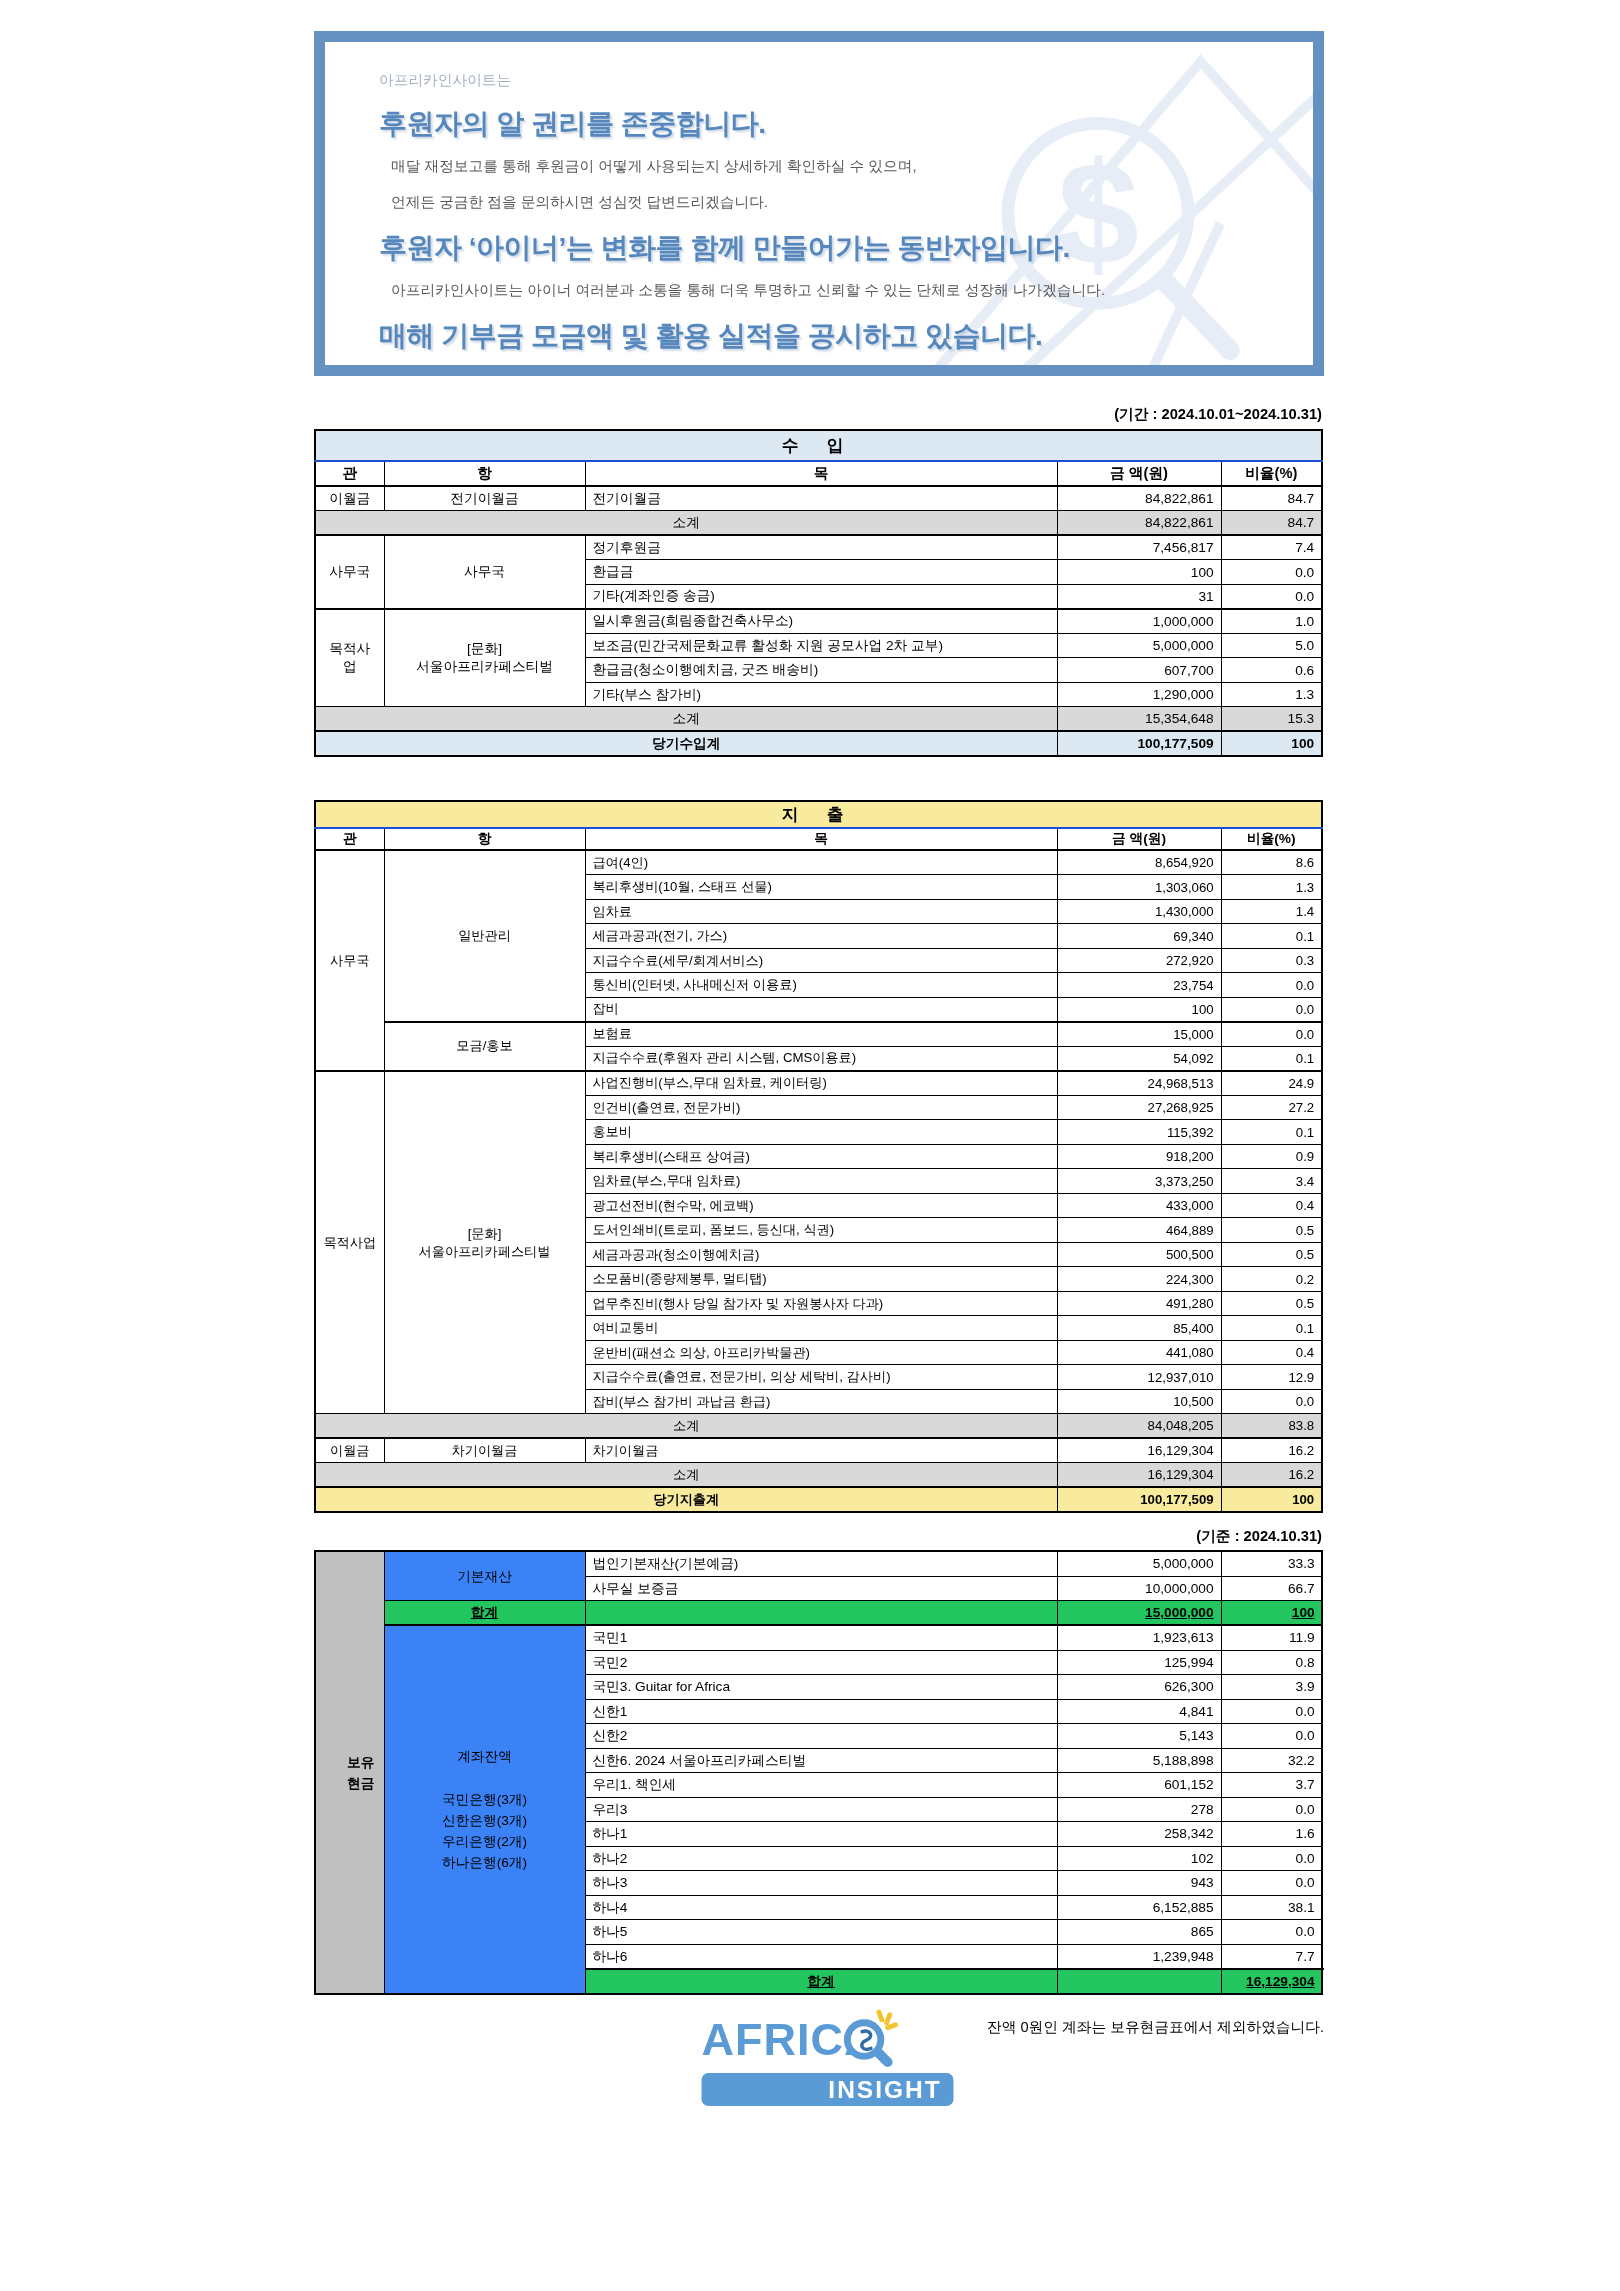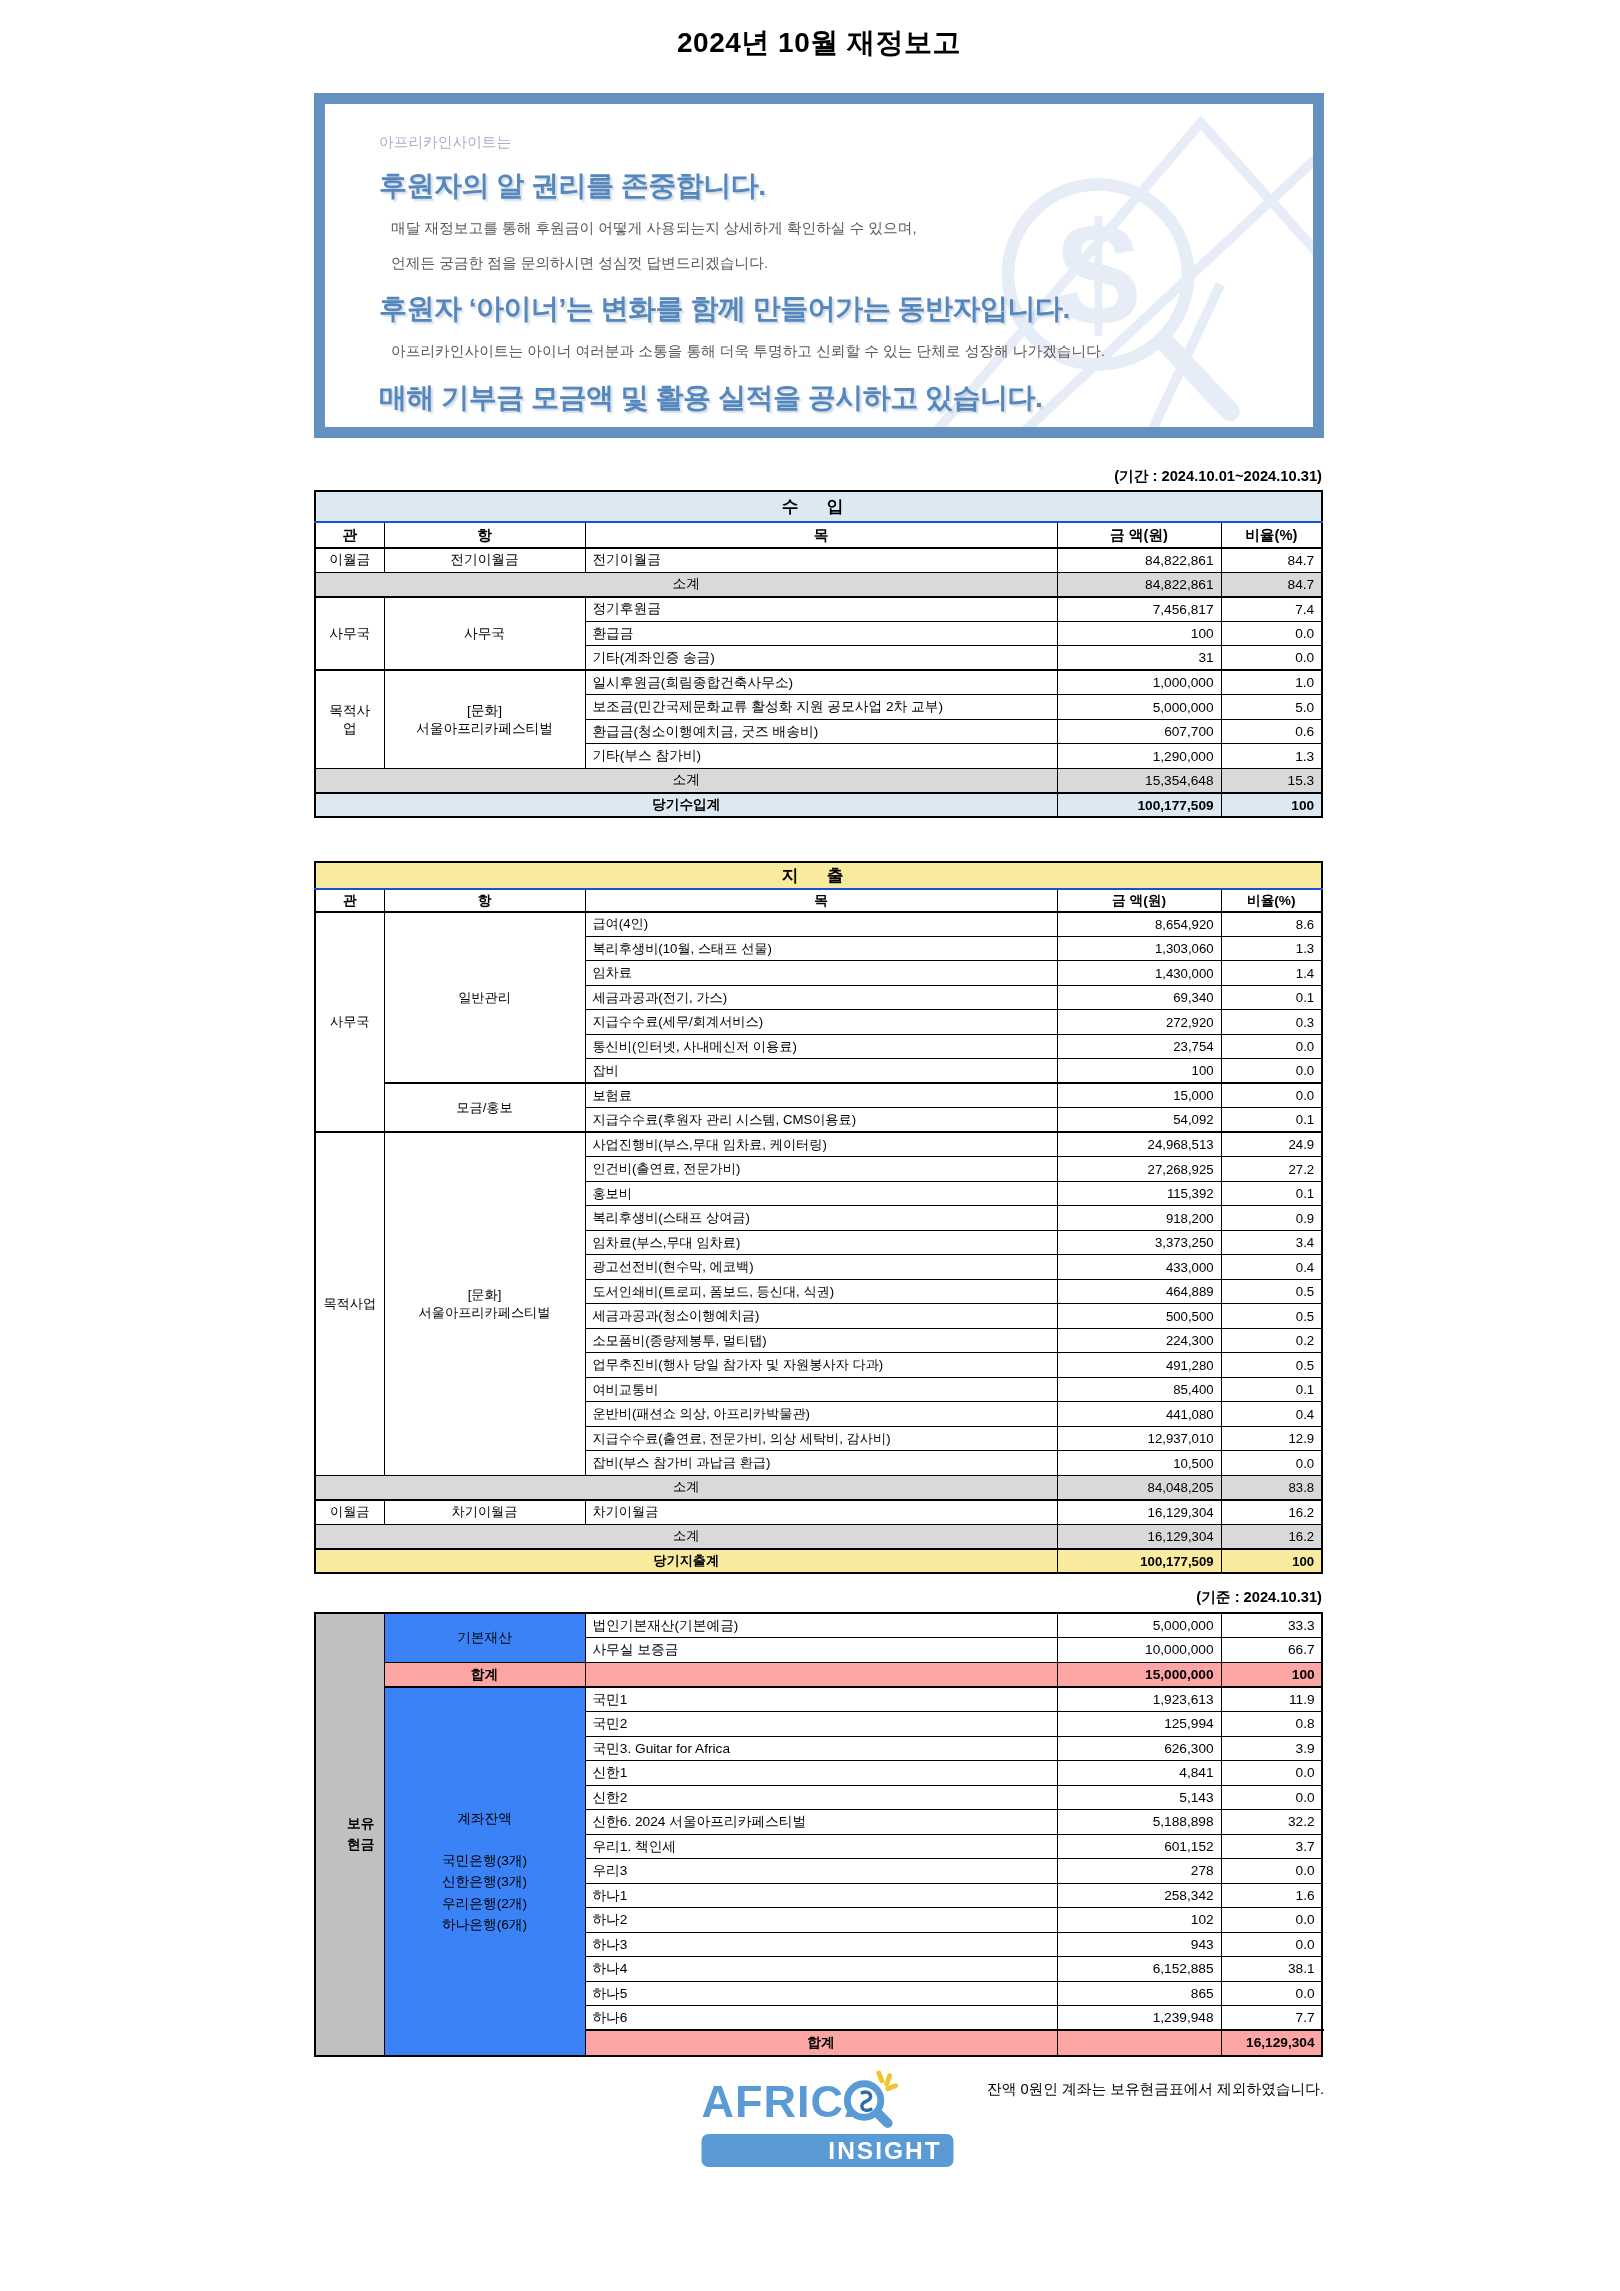--- a/index.html
+++ b/index.html
@@ -41,21 +41,21 @@
   .expense tr.cols th{height:22.5px;font-size:13.7px;}
 
   .income td{height:24.5px;font-size:13.7px;}
   .expense td{height:24.5px;font-size:13.2px;}
   .holdings td{height:24.5px;font-size:13.7px;line-height:1.55;}
 
   .c{text-align:center}.l{text-align:left}.r{text-align:right}
   tr.gray td{background:#d9d9d9;}
   tr.blue td{background:#dde9f2;font-weight:700;}
   tr.yellow td{background:#f8eb9e;font-weight:700;}
-  tr.dgray td{background:#fca5a5;font-weight:700;}
+  tr.dgray td{background:#22c55e;font-weight:700;text-decoration:underline;}
   td.gray{background:#3b82f6;}
   td.dgray{background:#c0c0c0;font-weight:700;padding-left:29px;}
   tr.bt2 td{border-top:2px solid #000;}
   .expense{margin-top:43px;}
 
   
   .footer-row{position:relative;margin-top:6.9px;height:157px;}
   .footnote{position:absolute;right:0;top:16px;font-size:14.7px;font-weight:400;}
   .logo-wrap{position:absolute;left:50%;transform:translateX(-50%);top:7.8px;width:235px;}
   .logo-top{display:flex;align-items:center;}
@@ -65,21 +65,20 @@
     margin-top:2px;width:252px;height:33px;background:#5b9bd5;border-radius:6.9px;
     color:#fff;font-size:24.5px;font-weight:700;letter-spacing:2px;
     text-align:right;line-height:33px;padding-right:11.8px;box-sizing:border-box;
   }
 </style>
 </head>
 <body>
 
 <div class="content">
 
-  <h1 class="page-title">2024년 10월 재정보고</h1>
 
   <div class="hero">
     <svg class="hero-wm" width="431" height="323" viewBox="0 0 440 330">
       <g fill="none" stroke="#d4e0ef" stroke-width="10">
         <path d="M30 330 L300 15 L430 160"></path>
         <path d="M120 330 L430 40"></path>
         <path d="M250 330 L320 180"></path>
       </g>
       <circle cx="195" cy="170" r="92" fill="none" stroke="#d4e0ef" stroke-width="13"></circle>
       <text x="195" y="222" font-size="150" font-weight="bold" fill="#d4e0ef" text-anchor="middle" font-family="Liberation Sans, sans-serif">$</text>

